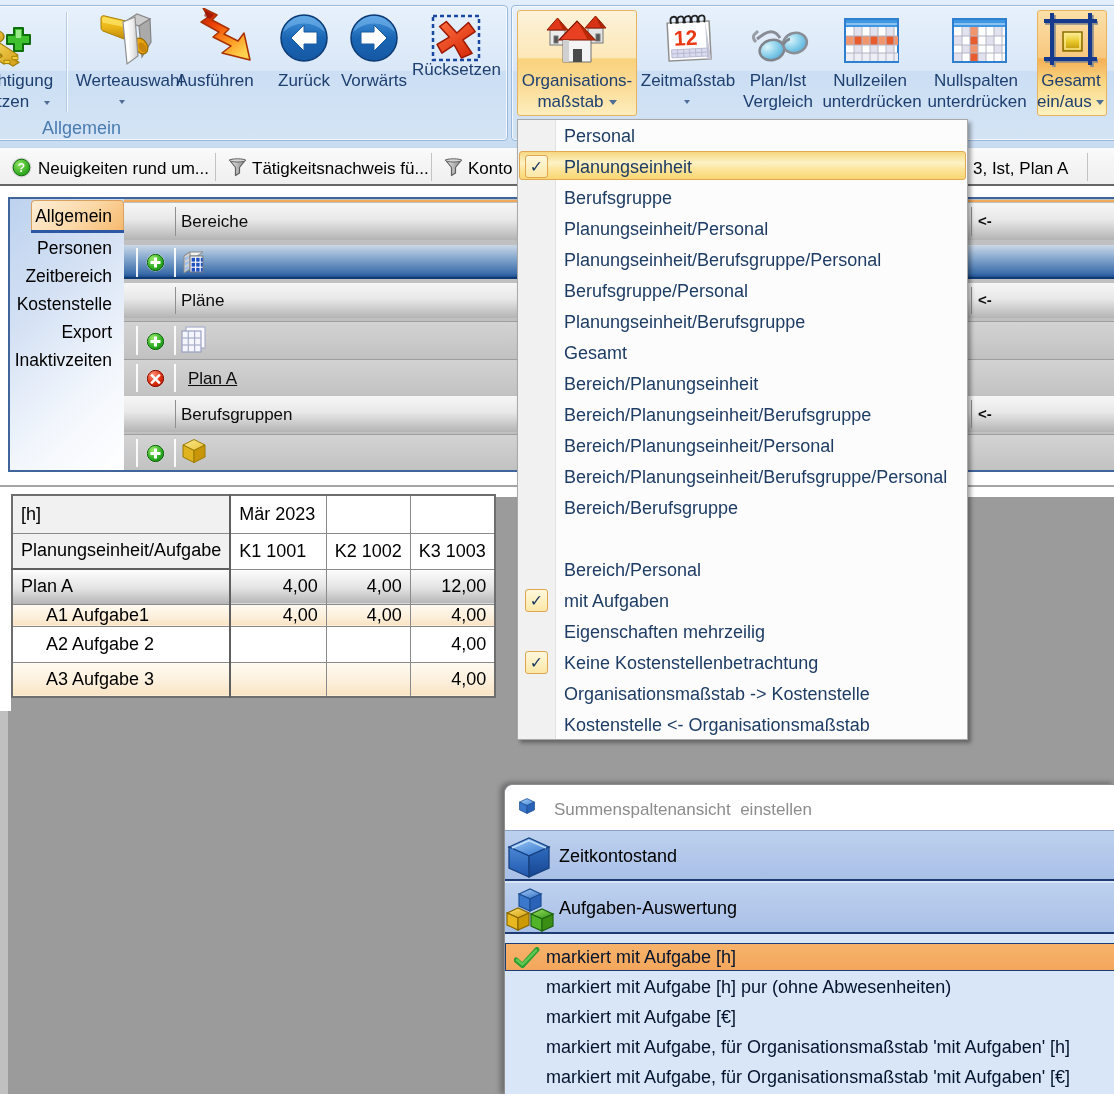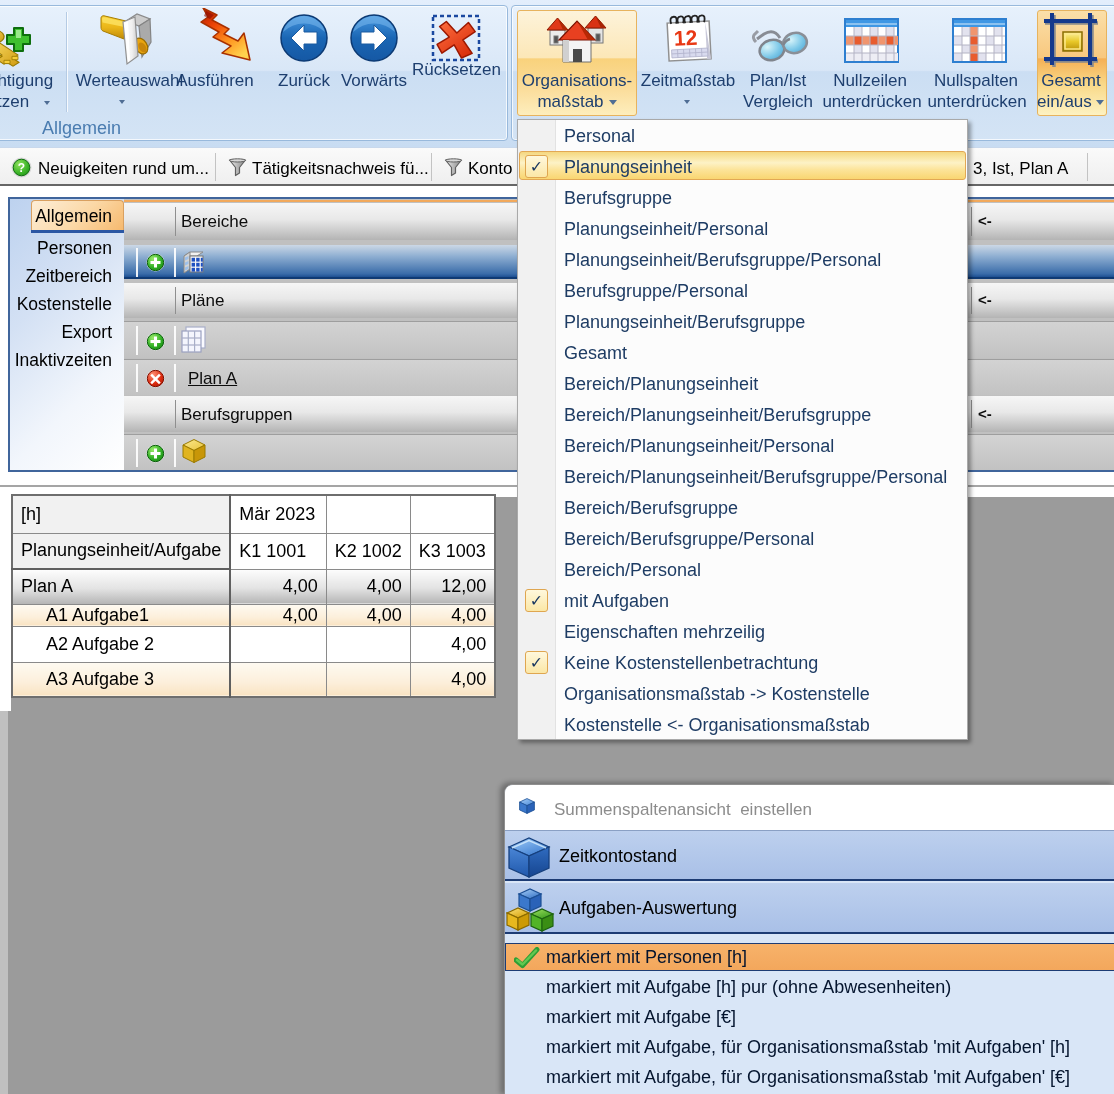--- a/index.html
+++ b/index.html
@@ -560,21 +560,20 @@
   <div class="mi" style="top:99px;">Planungseinheit/Personal</div>
   <div class="mi" style="top:130px;">Planungseinheit/Berufsgruppe/Personal</div>
   <div class="mi" style="top:161px;">Berufsgruppe/Personal</div>
   <div class="mi" style="top:192px;">Planungseinheit/Berufsgruppe</div>
   <div class="mi" style="top:223px;">Gesamt</div>
   <div class="mi" style="top:254px;">Bereich/Planungseinheit</div>
   <div class="mi" style="top:285px;">Bereich/Planungseinheit/Berufsgruppe</div>
   <div class="mi" style="top:347px;">Bereich/Planungseinheit/Berufsgruppe/Personal</div>
   <div class="mi" style="top:316px;">Bereich/Planungseinheit/Personal</div>
   <div class="mi" style="top:378px;">Bereich/Berufsgruppe</div>
-  <div class="mi" style="top:409px;">Bereich/Berufsgruppe/Personal</div>
   <div class="mi" style="top:440px;">Bereich/Personal</div>
   <div class="mi" style="top:471px;">mit Aufgaben</div>
   <div class="mi" style="top:502px;">Eigenschaften mehrzeilig</div>
   <div class="mi" style="top:533px;">Keine Kostenstellenbetrachtung</div>
   <div class="mi" style="top:564px;">Organisationsmaßstab -&gt; Kostenstelle</div>
   <div class="mi" style="top:595px;">Kostenstelle &lt;- Organisationsmaßstab</div>
   <div class="mcheck" style="top:35px;">✓</div>
   <div class="mcheck" style="top:469px;">✓</div>
   <div class="mcheck" style="top:531px;">✓</div>
 </div>
@@ -650,19 +649,19 @@
     </svg>
     <div class="ptxt" style="left:54px;top:15px;">Aufgaben-Auswertung</div>
   </div>
   <div class="abs" style="left:0;top:158px;width:611px;height:28px;border:1px solid #1d3c74;
     background:linear-gradient(180deg,#f7b26a,#f3a75c);">
     <svg class="abs" style="left:8px;top:3px;" width="26" height="22" viewBox="0 0 26 22">
       <path d="M2,13 L8.5,18.5 L23,2.5" fill="none" stroke="#2d9e35" stroke-width="5" stroke-linecap="round" stroke-linejoin="round"></path>
       <path d="M3,13 L8.5,17.5 L22,3.5" fill="none" stroke="#62c850" stroke-width="2.5" stroke-linecap="round" stroke-linejoin="round"></path>
     </svg>
   </div>
-  <div class="pitem" style="top:162px;">markiert mit Personen [h]</div>
+  <div class="pitem" style="top:162px;">markiert mit Aufgabe [h]</div>
   <div class="pitem" style="top:192px;">markiert mit Aufgabe [h] pur (ohne Abwesenheiten)</div>
   <div class="pitem" style="top:222px;">markiert mit Aufgabe [€]</div>
   <div class="pitem" style="top:252px;">markiert mit Aufgabe, für Organisationsmaßstab 'mit Aufgaben' [h]</div>
   <div class="pitem" style="top:282px;">markiert mit Aufgabe, für Organisationsmaßstab 'mit Aufgaben' [€]</div>
 </div>
 </div>
 
 </body></html>

